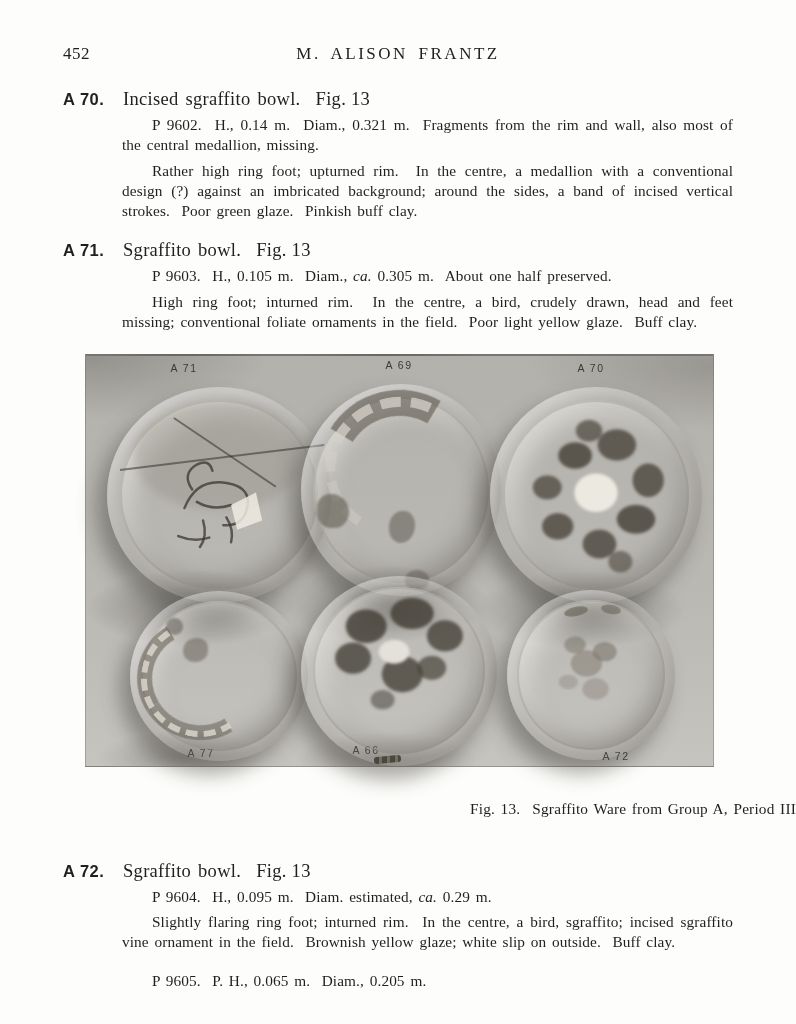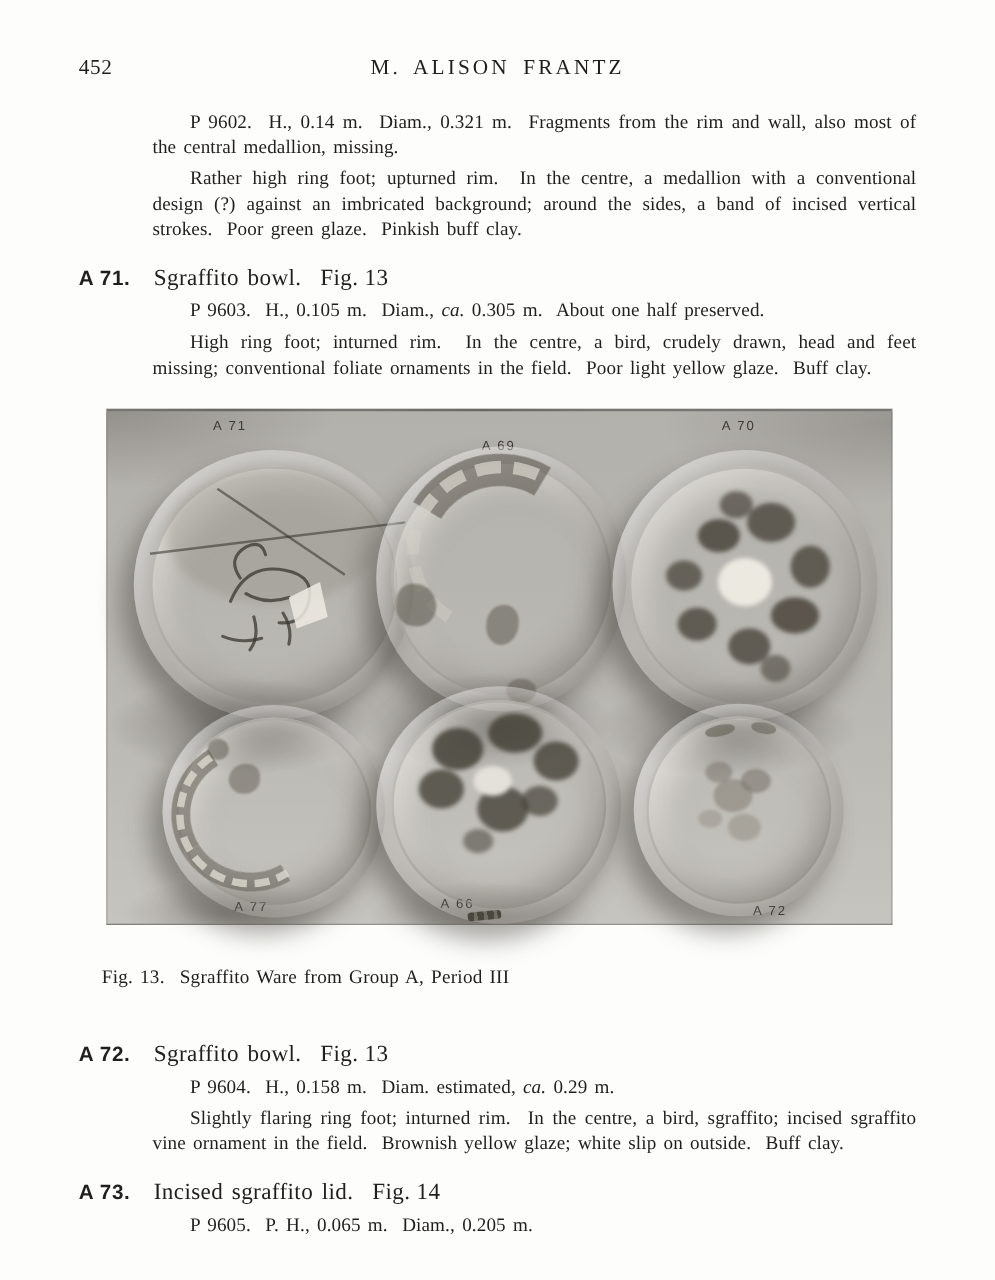--- a/index.html
+++ b/index.html
@@ -155,51 +155,52 @@
       radial-gradient(18px 14px at 36% 24%, rgba(110,104,93,.45) 58%, transparent 62%),
       radial-gradient(22px 18px at 54% 62%, rgba(130,124,112,.4) 58%, transparent 62%),
       radial-gradient(16px 12px at 30% 56%, rgba(130,124,112,.35) 58%, transparent 62%);
     filter:blur(1.2px);}
   .b6-s1{position:absolute;left:34%;top:10%;width:14%;height:5%;border-radius:50%;
     background:rgba(90,85,75,.55);transform:rotate(-12deg);filter:blur(.6px);}
   .b6-s2{position:absolute;left:56%;top:9%;width:12%;height:5%;border-radius:50%;
     background:rgba(90,85,75,.5);transform:rotate(10deg);filter:blur(.6px);}
 
   
-  .lt1{left:98px;top:6px;} .lt2{left:313px;top:22px;} .lt3{left:505px;top:6px;}
+  .lt1{left:98px;top:6px;} .lt2{left:313px;top:3px;} .lt3{left:505px;top:6px;}
   .lb1{left:115px;top:391px;} .lb2{left:280px;top:388px;} .lb3{left:530px;top:394px;}
 
   .scale-marker{
     position:absolute;left:288px;top:400px;width:27px;height:7px;border-radius:3px;
     background:repeating-linear-gradient(90deg,#4a473f 0 5px,#716d63 5px 8px);
     transform:rotate(-5deg);
   }
 
   figcaption{
-    margin-top:15px;text-align:left;font-size:15.3px;
-    letter-spacing:.2px;word-spacing:.1em;white-space:pre-wrap;margin-left:37px;
+    margin-top:15px;text-align:right;font-size:15.3px;
+    letter-spacing:.2px;word-spacing:.1em;white-space:pre-wrap;
   }
   figcaption .cap-fig{margin-right:12px;}
 
   .entries-bottom{margin-top:24px;}
 </style>
 </head>
 <body>
 
 <div class="page">
 
   <header class="running-header">
     <span class="page-num">452</span>
     <span class="running-title">M. ALISON FRANTZ</span>
   </header>
 
   <main>
 
     <section id="entries-top" class="entries">
         <div class="entry">
+          <div class="entry-head"><span class="entry-id">A 70.</span><span class="entry-title">Incised sgraffito bowl.</span><span class="entry-fig">Fig. 13</span></div>
           <p class="body-par"><span>P 9602.  H., 0.14 m.  Diam., 0.321 m.  Fragments from the rim and wall, also most of the central medallion, missing.</span></p>
           <p class="body-par"><span>Rather high ring foot; upturned rim.  In the centre, a medallion with a conventional design (?) against an imbricated background; around the sides, a band of incised vertical strokes.  Poor green glaze.  Pinkish buff clay.</span></p>
         </div>
         <div class="entry">
           <div class="entry-head"><span class="entry-id">A 71.</span><span class="entry-title">Sgraffito bowl.</span><span class="entry-fig">Fig. 13</span></div>
           <p class="body-par"><span>P 9603.  H., 0.105 m.  Diam., </span><i>ca.</i><span> 0.305 m.  About one half preserved.</span></p>
           <p class="body-par"><span>High ring foot; inturned rim.  In the centre, a bird, crudely drawn, head and feet missing; conventional foliate ornaments in the field.  Poor light yellow glaze.  Buff clay.</span></p>
         </div>
       </section>
 
@@ -269,23 +270,22 @@
       </div>
 
       <figcaption>
         <span class="cap-fig">Fig. 13.</span><span>Sgraffito Ware from Group A, Period III</span>
       </figcaption>
     </figure>
 
     <section id="entries-bottom" class="entries entries-bottom">
         <div class="entry">
           <div class="entry-head"><span class="entry-id">A 72.</span><span class="entry-title">Sgraffito bowl.</span><span class="entry-fig">Fig. 13</span></div>
-          <p class="body-par"><span>P 9604.  H., 0.158 m.  Diam. estimated, </span><i>ca.</i><span> 0.29 m.</span></p>
+          <p class="body-par"><span>P 9604.  H., 0.095 m.  Diam. estimated, </span><i>ca.</i><span> 0.29 m.</span></p>
           <p class="body-par"><span>Slightly flaring ring foot; inturned rim.  In the centre, a bird, sgraffito; incised sgraffito vine ornament in the field.  Brownish yellow glaze; white slip on outside.  Buff clay.</span></p>
         </div>
         <div class="entry">
-          <div class="entry-head"><span class="entry-id">A 73.</span><span class="entry-title">Incised sgraffito lid.</span><span class="entry-fig">Fig. 14</span></div>
           <p class="body-par"><span>P 9605.  P. H., 0.065 m.  Diam., 0.205 m.</span></p>
         </div>
       </section>
 
   </main>
 </div>
 
 </body></html>

